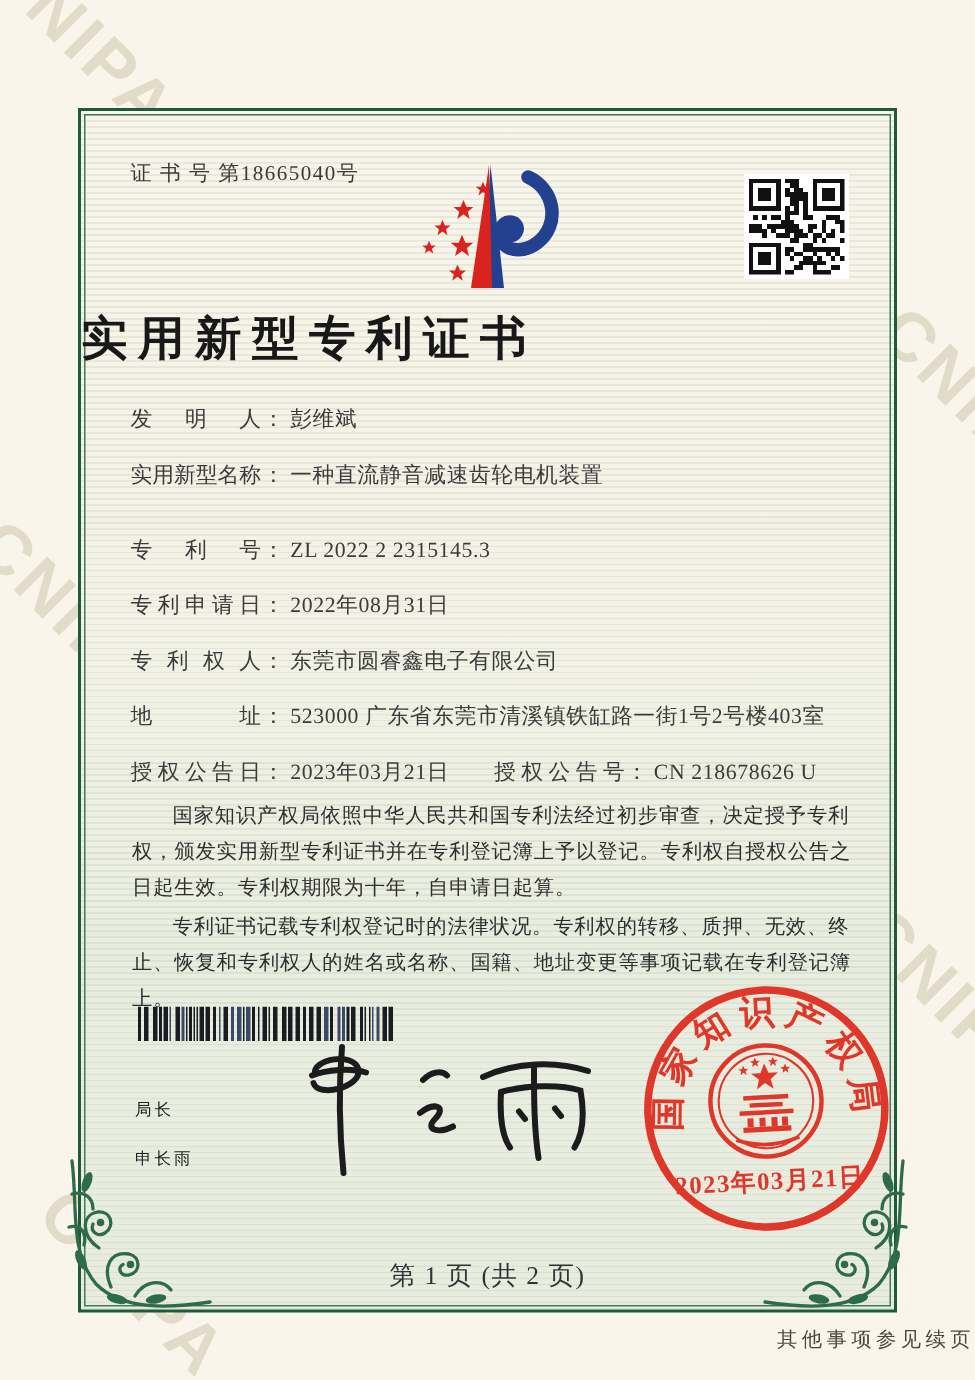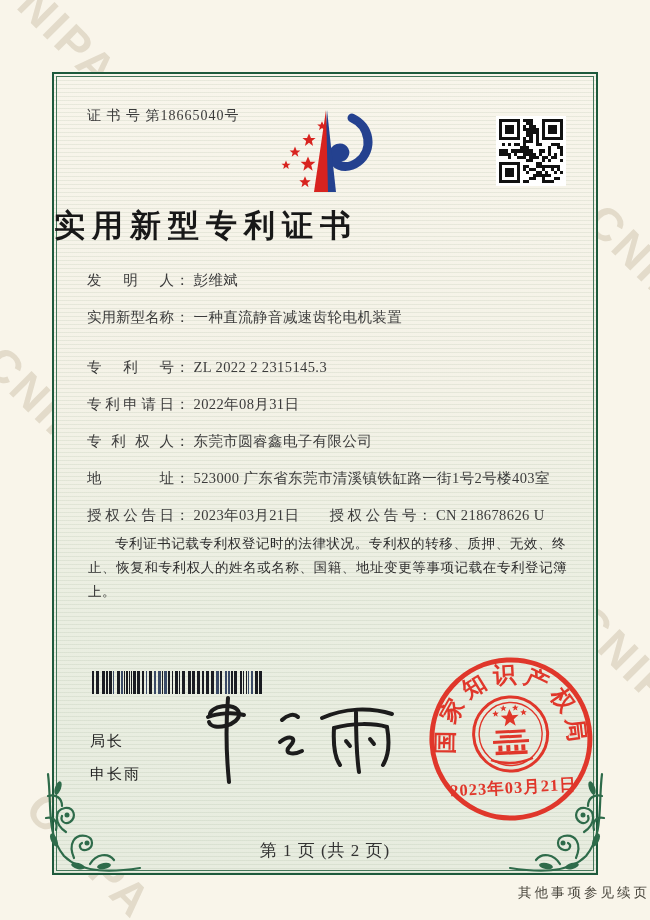--- a/index.html
+++ b/index.html
@@ -45,21 +45,21 @@
 
   
   .paras { position:absolute; left:34px; top:458px; width:482px; font-size:13.5px;
            color:#2e2e2e; line-height:1.78; letter-spacing:0.6px; }
   .paras p { text-indent:2em; margin-bottom:2px; }
 
   .barcode { position:absolute; left:38px; top:597px; width:172px; height:23px; }
 
   
   .sig-titles { position:absolute; left:36px; top:650px; font-family:"Liberation Sans",sans-serif;
-                font-size:15px; color:#222; line-height:33px; letter-spacing:2px; }
+                font-size:11px; color:#222; line-height:33px; letter-spacing:2px; }
   .sig-hand { position:absolute; left:130px; top:612px; width:230px; height:105px; }
 
   
   .seal { position:absolute; left:370px; top:580px; width:174px; height:174px;
           transform:rotate(-3deg); opacity:0.93; }
 
   .page-num { position:absolute; bottom:11px; left:0; width:100%; text-align:center;
               font-size:17px; color:#333; letter-spacing:1px; }
 
   .footer-note { position:absolute; z-index:1; top:884px; left:0; width:100%; text-align:right;
@@ -350,20 +350,21 @@
       </div>
       <div class="frow">
         <span class="flabel">地址</span><span class="fcolon">：</span><span class="fvalue">523000 广东省东莞市清溪镇铁缸路一街1号2号楼403室</span>
       </div>
       <div class="frow">
         <span class="flabel">授权公告日</span><span class="fcolon">：</span><span class="fvalue">2023年03月21日</span><span class="fpair2"><span class="flabel">授权公告号</span><span class="fcolon">：</span><span class="fvalue">CN 218678626 U</span></span>
       </div>
     </div>
 
     <div class="paras">
+      <p>国家知识产权局依照中华人民共和国专利法经过初步审查，决定授予专利权，颁发实用新型专利证书并在专利登记簿上予以登记。专利权自授权公告之日起生效。专利权期限为十年，自申请日起算。</p>
       <p>专利证书记载专利权登记时的法律状况。专利权的转移、质押、无效、终止、恢复和专利权人的姓名或名称、国籍、地址变更等事项记载在专利登记簿上。</p>
     </div>
 
     <svg class="barcode" id="barcode-svg" viewBox="0 0 172 23" preserveAspectRatio="none">
         <rect x="0" y="0" width="2" height="23" fill="#1a1c22"></rect>
         <rect x="4" y="0" width="3" height="23" fill="#1a1c22"></rect>
         <rect x="10" y="0" width="3" height="23" fill="#1a1c22"></rect>
         <rect x="14" y="0" width="2" height="23" fill="#1a1c22"></rect>
         <rect x="17" y="0" width="3" height="23" fill="#1a1c22"></rect>
         <rect x="21" y="0" width="1" height="23" fill="#3a4a66"></rect>

